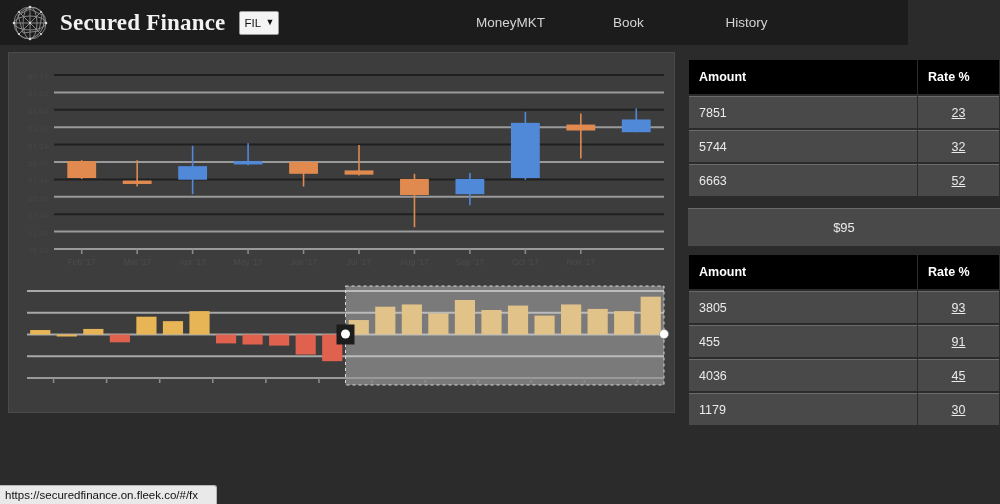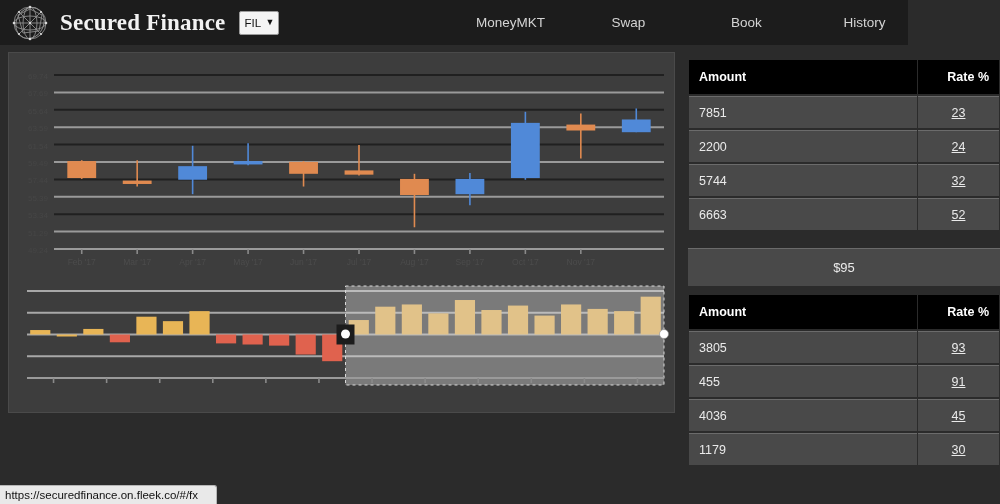--- a/index.html
+++ b/index.html
@@ -60,30 +60,30 @@
     position: absolute; left: 688px; top: 58px;
     width: 312px;
   }
   .book-table { width: 100%; border-collapse: separate; border-spacing: 1px 2px; }
   .book-table th {
     background: #000000; color: #ffffff;
     font-size: 12.5px; font-weight: 700;
     height: 34px; padding: 0 10px;
   }
   .book-table th.c-amount { text-align: left; }
-  .book-table th.c-rate { text-align: right; }
+  .book-table th.c-rate { text-align: left; }
   .book-table td {
     background: #494949; color: #eaeaea;
     font-size: 12.5px; height: 32px; padding: 0 10px;
     border-top: 1px solid #6b6b6b;
   }
   .book-table td.c-amount { text-align: left; width: 228px; }
   .book-table td.c-rate { text-align: center; text-decoration: underline; }
   .midprice {
-    margin-top: 16px; height: 38px; background: #494949;
+    margin-top: 10px; height: 38px; background: #494949;
     border-top: 1px solid #6b6b6b;
     color: #eaeaea; font-size: 13px;
     display: flex; align-items: center; justify-content: center;
   }
   .book-gap { height: 7px; }
 
   
   .statusbar {
     position: absolute; left: 0; bottom: 0;
     height: 19px; padding: 0 18px 0 5px;
@@ -121,21 +121,20 @@
     </svg>
     <div class="brand-name">Secured Finance</div>
     <div class="ccy-select">
       <span>FIL</span>
       <span class="chev">▼</span>
     </div>
   </div>
 
   <div class="nav">
     <div class="nav-item">MoneyMKT</div>
-    <div class="nav-item">Swap</div>
     <div class="nav-item">Book</div>
     <div class="nav-item">History</div>
   </div>
 </div>
 
 <div class="chart-panel">
   <svg class="svgchart" id="chart-svg" width="665" height="359" viewBox="0 0 665 359">
       <line x1="45" y1="22" x2="655" y2="22" stroke="#202020" stroke-width="2"></line>
       <text x="39" y="26" text-anchor="end" font-size="8" fill="#464646" font-family="&quot;Liberation Sans&quot;, sans-serif">69.74</text>
       <line x1="45" y1="39.4" x2="655" y2="39.4" stroke="#9a9a9a" stroke-width="2"></line>
@@ -258,24 +257,20 @@
         <th class="c-amount">Amount</th>
         <th class="c-rate">Rate %</th>
       </tr>
     </thead>
     <tbody>
       <tr>
         <td class="c-amount">7851</td>
         <td class="c-rate">23</td>
       </tr>
       <tr>
-        <td class="c-amount">2200</td>
-        <td class="c-rate">24</td>
-      </tr>
-      <tr>
         <td class="c-amount">5744</td>
         <td class="c-rate">32</td>
       </tr>
       <tr>
         <td class="c-amount">6663</td>
         <td class="c-rate">52</td>
       </tr>
     </tbody>
   </table>
 

